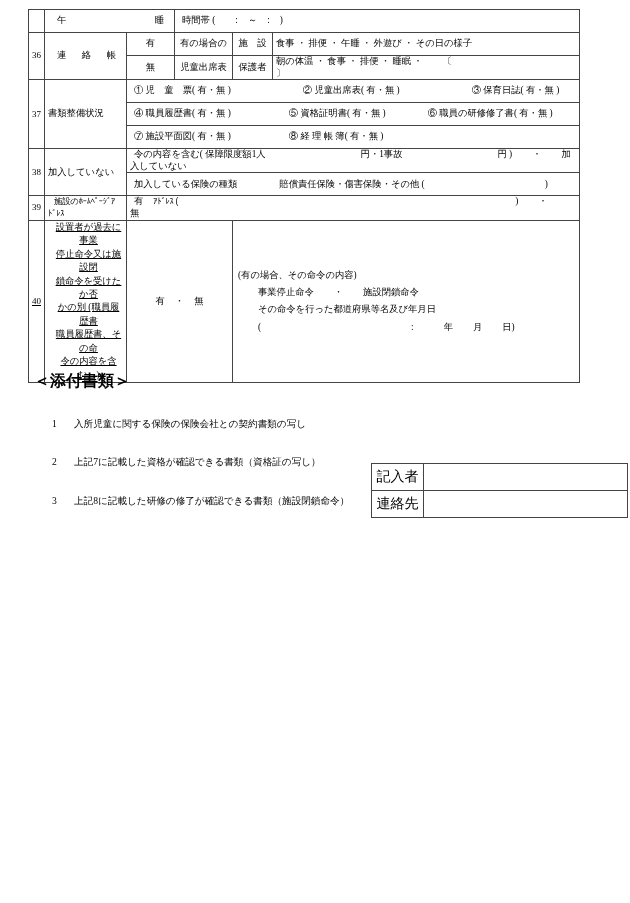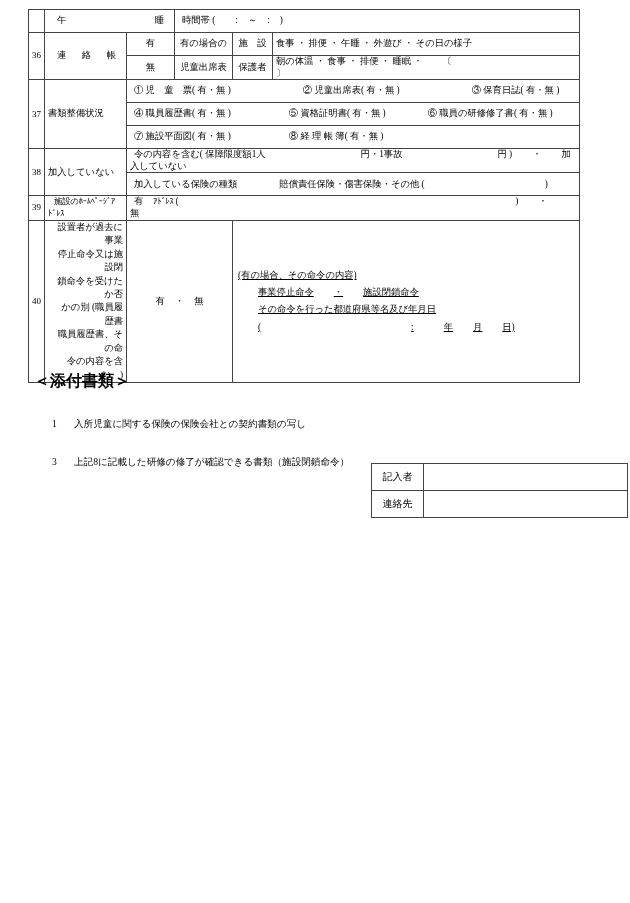--- a/index.html
+++ b/index.html
@@ -54,21 +54,22 @@
     padding: 0 7px 0 9px;
   }
   .lbl-pad { padding-left: 8px; }
 
   .cen { text-align: center; }
 
   .tall-label {
     vertical-align: top;
     padding-top: 3px;
     line-height: 1.45;
-    text-align: right;
+    text-align: center;
+    text-decoration: underline;
   }
   .tall-label .ln { display: block; padding-left: 6px; text-indent: 0; }
   .tall-label .ln0 { display: block; padding-left: 6px; }
   .pad-l4 { padding-left: 4px; }
 
   .row-doc td { height: 23px; }
 
   
   .g1 { display: inline-block; width: 10px; }
   .g2 { display: inline-block; width: 20px; }
@@ -76,21 +77,21 @@
   .g4 { display: inline-block; width: 42px; }
   .g5 { display: inline-block; width: 58px; }
   .g6 { display: inline-block; width: 72px; }
   .g7 { display: inline-block; width: 95px; }
   .g8 { display: inline-block; width: 120px; }
 
   .hw { font-family: "Liberation Sans", "DejaVu Sans", sans-serif; font-size: 8.4px; letter-spacing: -0.2px; }
 
   
   .stack { padding: 3px 0 3px 2px; line-height: 1.85; }
-  .stack > div { white-space: nowrap; text-decoration: underline; }
+  .stack > div { white-space: nowrap; }
 
   
   .attach {
     position: absolute;
     left: 34px;
     top: 368px;
     font-size: 9.6px;
     line-height: 1.58;
   }
   .attach-title {
@@ -114,21 +115,21 @@
 
   
   .sig-wrap {
     position: absolute;
     left: 371px;
     top: 463px;
   }
   table.sig {
     border-collapse: collapse;
     table-layout: fixed;
-    font-size: 10px;
+    font-size: 14px;
   }
   table.sig td {
     border: 1px solid #444;
     height: 27px;
     box-sizing: border-box;
   }
   table.sig td.k {
     width: 52px;
     text-align: center;
   }
@@ -276,20 +277,23 @@
   </table>
 </div>
 
 <div class="attach">
   <div class="attach-title">＜添付書類＞</div>
   <ol>
     <li>
       <span class="n">1</span><span>入所児童に関する保険の保険会社との契約書類の写し</span>
     </li>
     <li>
+      <span class="n">2</span><span>上記7に記載した資格が確認できる書類（資格証の写し）</span>
+    </li>
+    <li>
       <span class="n">3</span><span>上記8に記載した研修の修了が確認できる書類（施設閉鎖命令）</span>
     </li>
   </ol>
 </div>
 
 <div class="sig-wrap">
   <table class="sig">
     <tbody>
       <tr>
         <td class="k">記入者</td>

